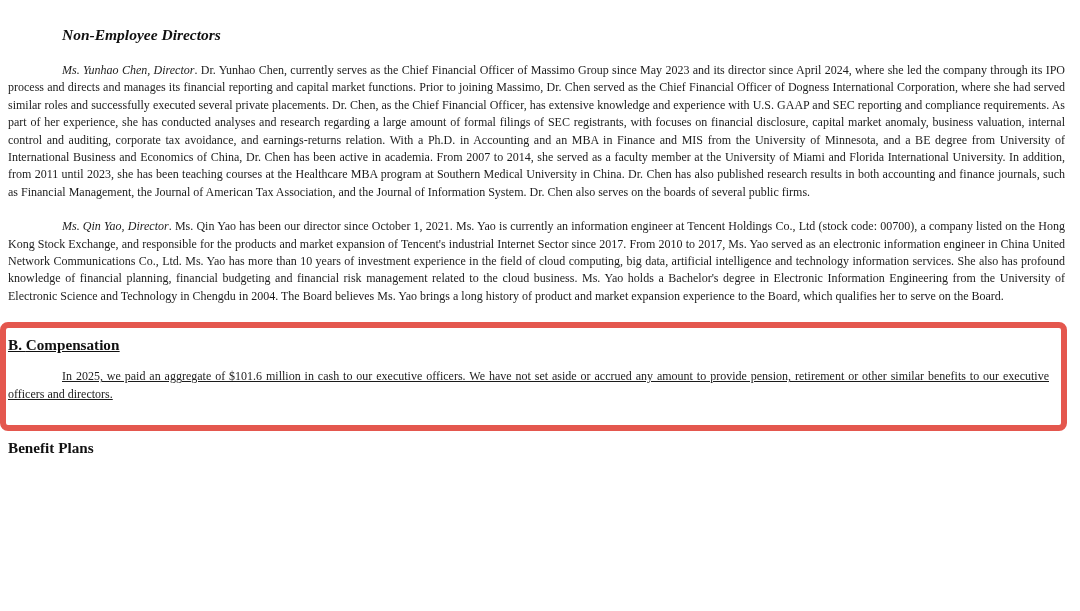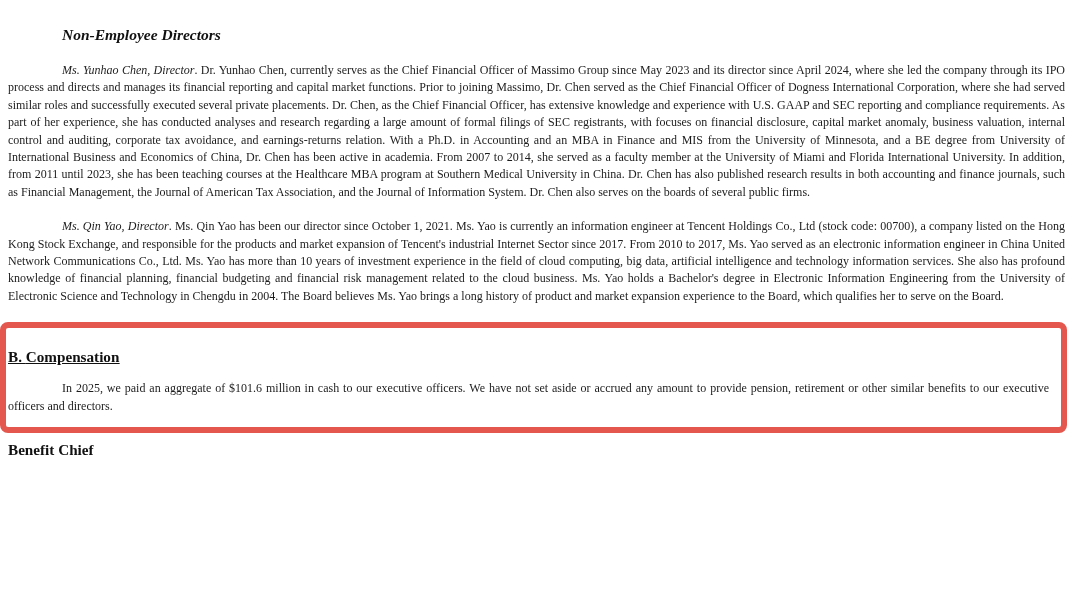--- a/index.html
+++ b/index.html
@@ -35,26 +35,26 @@
   .lead-italic { font-style: italic; }
   .highlight-box {
     border: 6px solid #e4574e;
     border-radius: 8px;
     margin: 2px -2px 8px -8px;
     padding: 8px 12px 10px 2px;
   }
   .sub-heading {
     font-size: 15.2px;
     font-weight: bold;
-    margin: 12px 0 14px 0;
+    margin: 0 0 14px 0;
     color: #111111;
     text-decoration: underline;
   }
   .sub-heading .underline { text-decoration: underline; }
-  .highlight-box .para { margin-bottom: 2px; }
+  .highlight-box .para { margin-bottom: 12px; text-decoration: underline; }
   .benefit-heading {
     font-size: 15.2px;
     font-weight: bold;
     margin: 4px 0 14px 0;
     color: #111111;
   }
 </style>
 </head>
 <body>
 
@@ -64,16 +64,16 @@
 
   <p class="para"><span class="lead-italic">Ms. Yunhao Chen, Director</span><span>. Dr. Yunhao Chen, currently serves as the Chief Financial Officer of Massimo Group since May 2023 and its director since April 2024, where she led the company through its IPO process and directs and manages its financial reporting and capital market functions. Prior to joining Massimo, Dr. Chen served as the Chief Financial Officer of Dogness International Corporation, where she had served similar roles and successfully executed several private placements. Dr. Chen, as the Chief Financial Officer, has extensive knowledge and experience with U.S. GAAP and SEC reporting and compliance requirements. As part of her experience, she has conducted analyses and research regarding a large amount of formal filings of SEC registrants, with focuses on financial disclosure, capital market anomaly, business valuation, internal control and auditing, corporate tax avoidance, and earnings-returns relation. With a Ph.D. in Accounting and an MBA in Finance and MIS from the University of Minnesota, and a BE degree from University of International Business and Economics of China, Dr. Chen has been active in academia. From 2007 to 2014, she served as a faculty member at the University of Miami and Florida International University. In addition, from 2011 until 2023, she has been teaching courses at the Healthcare MBA program at Southern Medical University in China. Dr. Chen has also published research results in both accounting and finance journals, such as Financial Management, the Journal of American Tax Association, and the Journal of Information System. Dr. Chen also serves on the boards of several public firms.</span></p>
 
   <p class="para"><span class="lead-italic">Ms. Qin Yao, Director</span><span>. Ms. Qin Yao has been our director since October 1, 2021. Ms. Yao is currently an information engineer at Tencent Holdings Co., Ltd (stock code: 00700), a company listed on the Hong Kong Stock Exchange, and responsible for the products and market expansion of Tencent's industrial Internet Sector since 2017. From 2010 to 2017, Ms. Yao served as an electronic information engineer in China United Network Communications Co., Ltd. Ms. Yao has more than 10 years of investment experience in the field of cloud computing, big data, artificial intelligence and technology information services. She also has profound knowledge of financial planning, financial budgeting and financial risk management related to the cloud business. Ms. Yao holds a Bachelor's degree in Electronic Information Engineering from the University of Electronic Science and Technology in Chengdu in 2004. The Board believes Ms. Yao brings a long history of product and market expansion experience to the Board, which qualifies her to serve on the Board.</span></p>
 
   <div class="highlight-box">
     <h4 class="sub-heading"><span>B. </span><span class="underline">Compensation</span></h4>
     <p class="para">In 2025, we paid an aggregate of $101.6 million in cash to our executive officers. We have not set aside or accrued any amount to provide pension, retirement or other similar benefits to our executive officers and directors.</p>
   </div>
 
-  <h4 class="benefit-heading">Benefit Chief</h4>
+  <h4 class="benefit-heading">Benefit Plans</h4>
 
 
 </div>
 
 </body></html>

